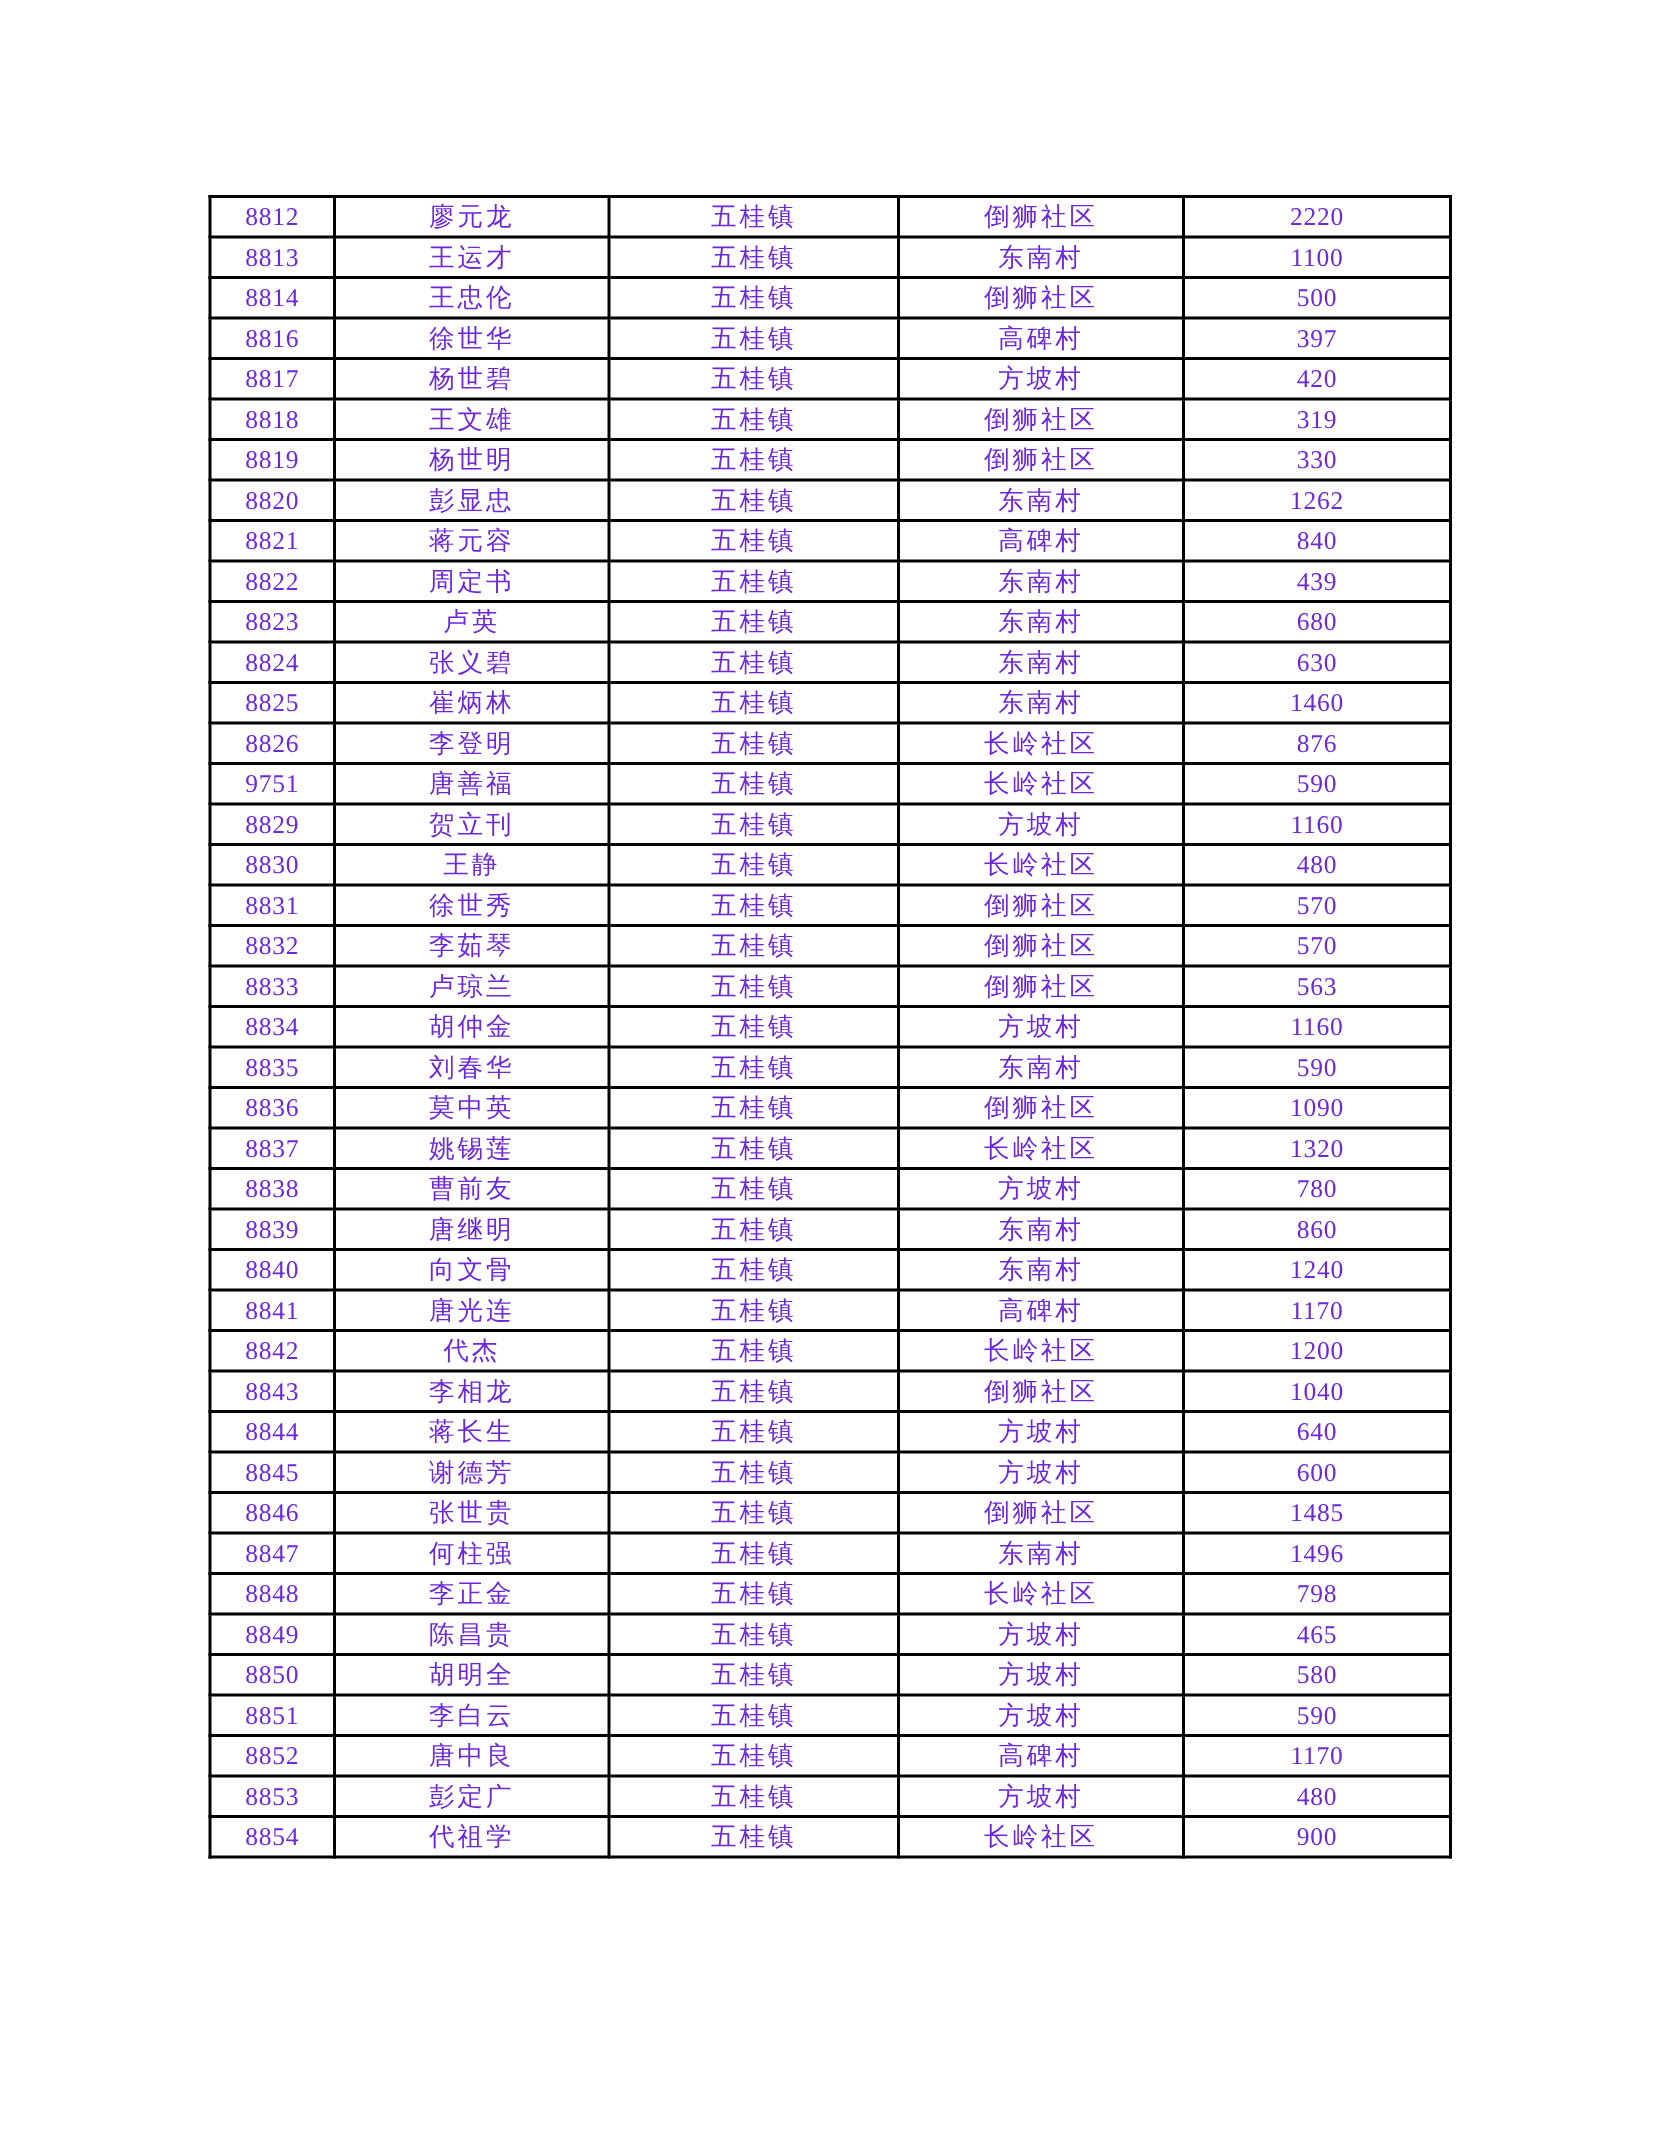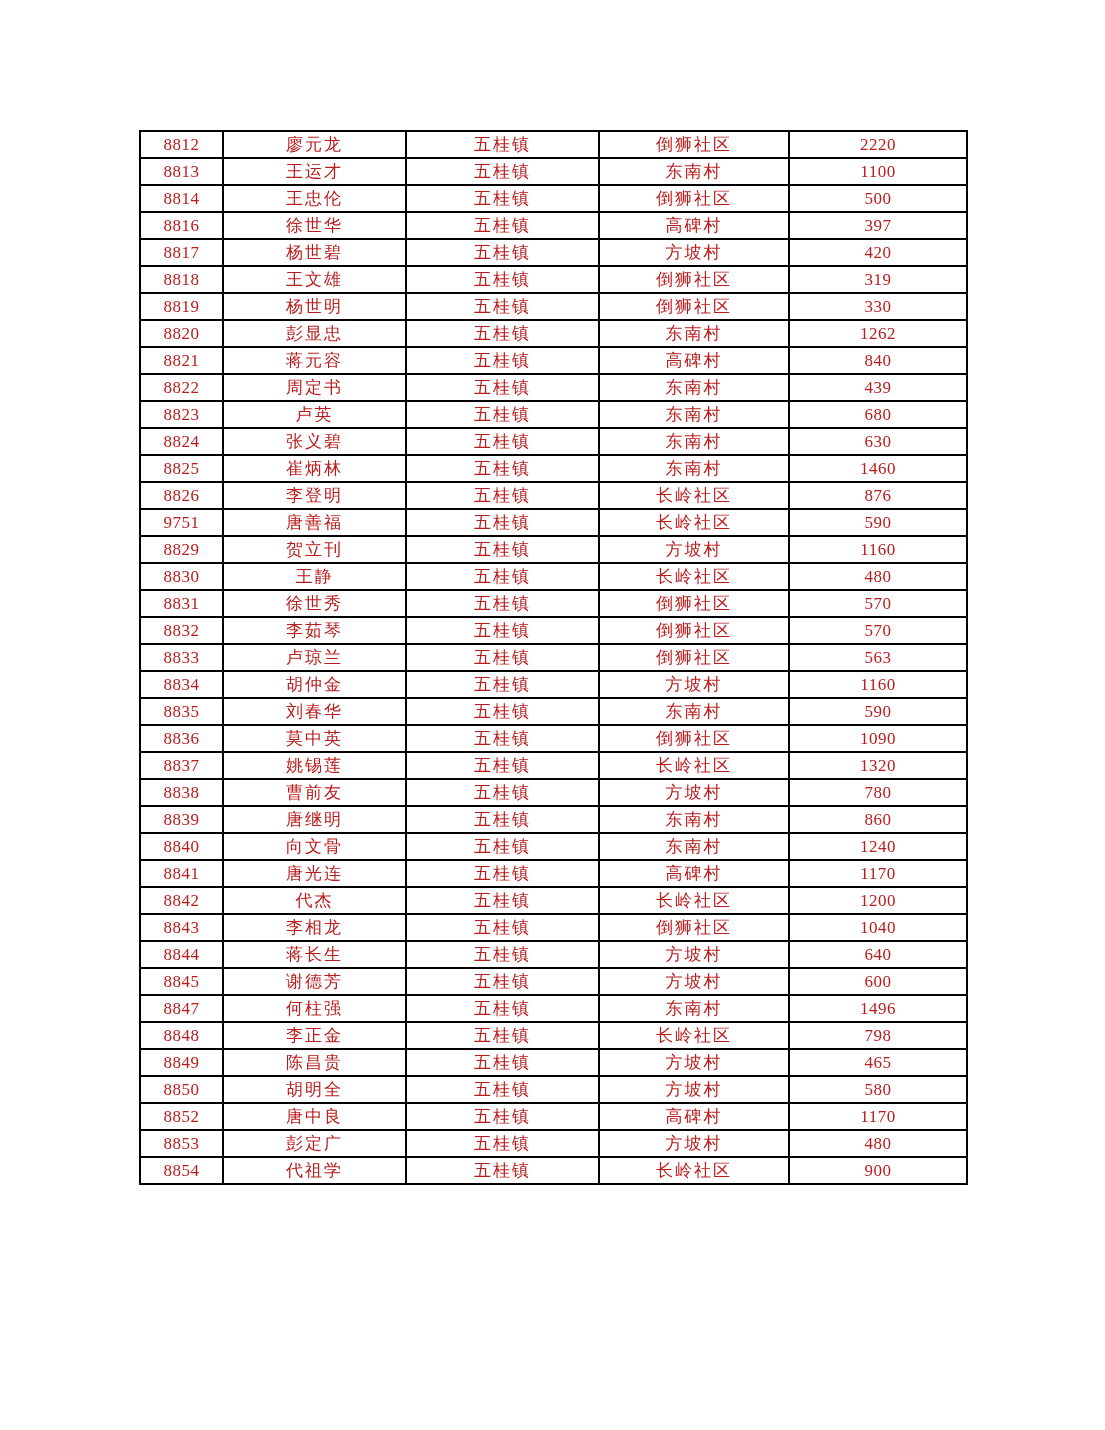--- a/index.html
+++ b/index.html
@@ -16,21 +16,21 @@
   }
   table.data-table {
     position: absolute;
     left: 139px;
     top: 130px;
     width: 827px;
     border-collapse: collapse;
     table-layout: fixed;
     font-family: "Liberation Serif", "DejaVu Serif", serif;
     font-size: 17px;
-    color: #b91c1c;
+    color: #6d28d9;
   }
   table.data-table td {
     border: 2px solid #000000;
     height: 23px;
     padding: 0;
     text-align: center;
     vertical-align: middle;
     white-space: nowrap;
     overflow: hidden;
     line-height: 23px;
@@ -276,20 +276,27 @@
     <td class="c-num">640</td>
   </tr>
         <tr>
     <td class="c-num">8845</td>
     <td class="c-cjk">谢德芳</td>
     <td class="c-cjk">五桂镇</td>
     <td class="c-cjk">方坡村</td>
     <td class="c-num">600</td>
   </tr>
         <tr>
+    <td class="c-num">8846</td>
+    <td class="c-cjk">张世贵</td>
+    <td class="c-cjk">五桂镇</td>
+    <td class="c-cjk">倒狮社区</td>
+    <td class="c-num">1485</td>
+  </tr>
+        <tr>
     <td class="c-num">8847</td>
     <td class="c-cjk">何柱强</td>
     <td class="c-cjk">五桂镇</td>
     <td class="c-cjk">东南村</td>
     <td class="c-num">1496</td>
   </tr>
         <tr>
     <td class="c-num">8848</td>
     <td class="c-cjk">李正金</td>
     <td class="c-cjk">五桂镇</td>
@@ -302,20 +309,27 @@
     <td class="c-cjk">五桂镇</td>
     <td class="c-cjk">方坡村</td>
     <td class="c-num">465</td>
   </tr>
         <tr>
     <td class="c-num">8850</td>
     <td class="c-cjk">胡明全</td>
     <td class="c-cjk">五桂镇</td>
     <td class="c-cjk">方坡村</td>
     <td class="c-num">580</td>
+  </tr>
+        <tr>
+    <td class="c-num">8851</td>
+    <td class="c-cjk">李白云</td>
+    <td class="c-cjk">五桂镇</td>
+    <td class="c-cjk">方坡村</td>
+    <td class="c-num">590</td>
   </tr>
         <tr>
     <td class="c-num">8852</td>
     <td class="c-cjk">唐中良</td>
     <td class="c-cjk">五桂镇</td>
     <td class="c-cjk">高碑村</td>
     <td class="c-num">1170</td>
   </tr>
         <tr>
     <td class="c-num">8853</td>

